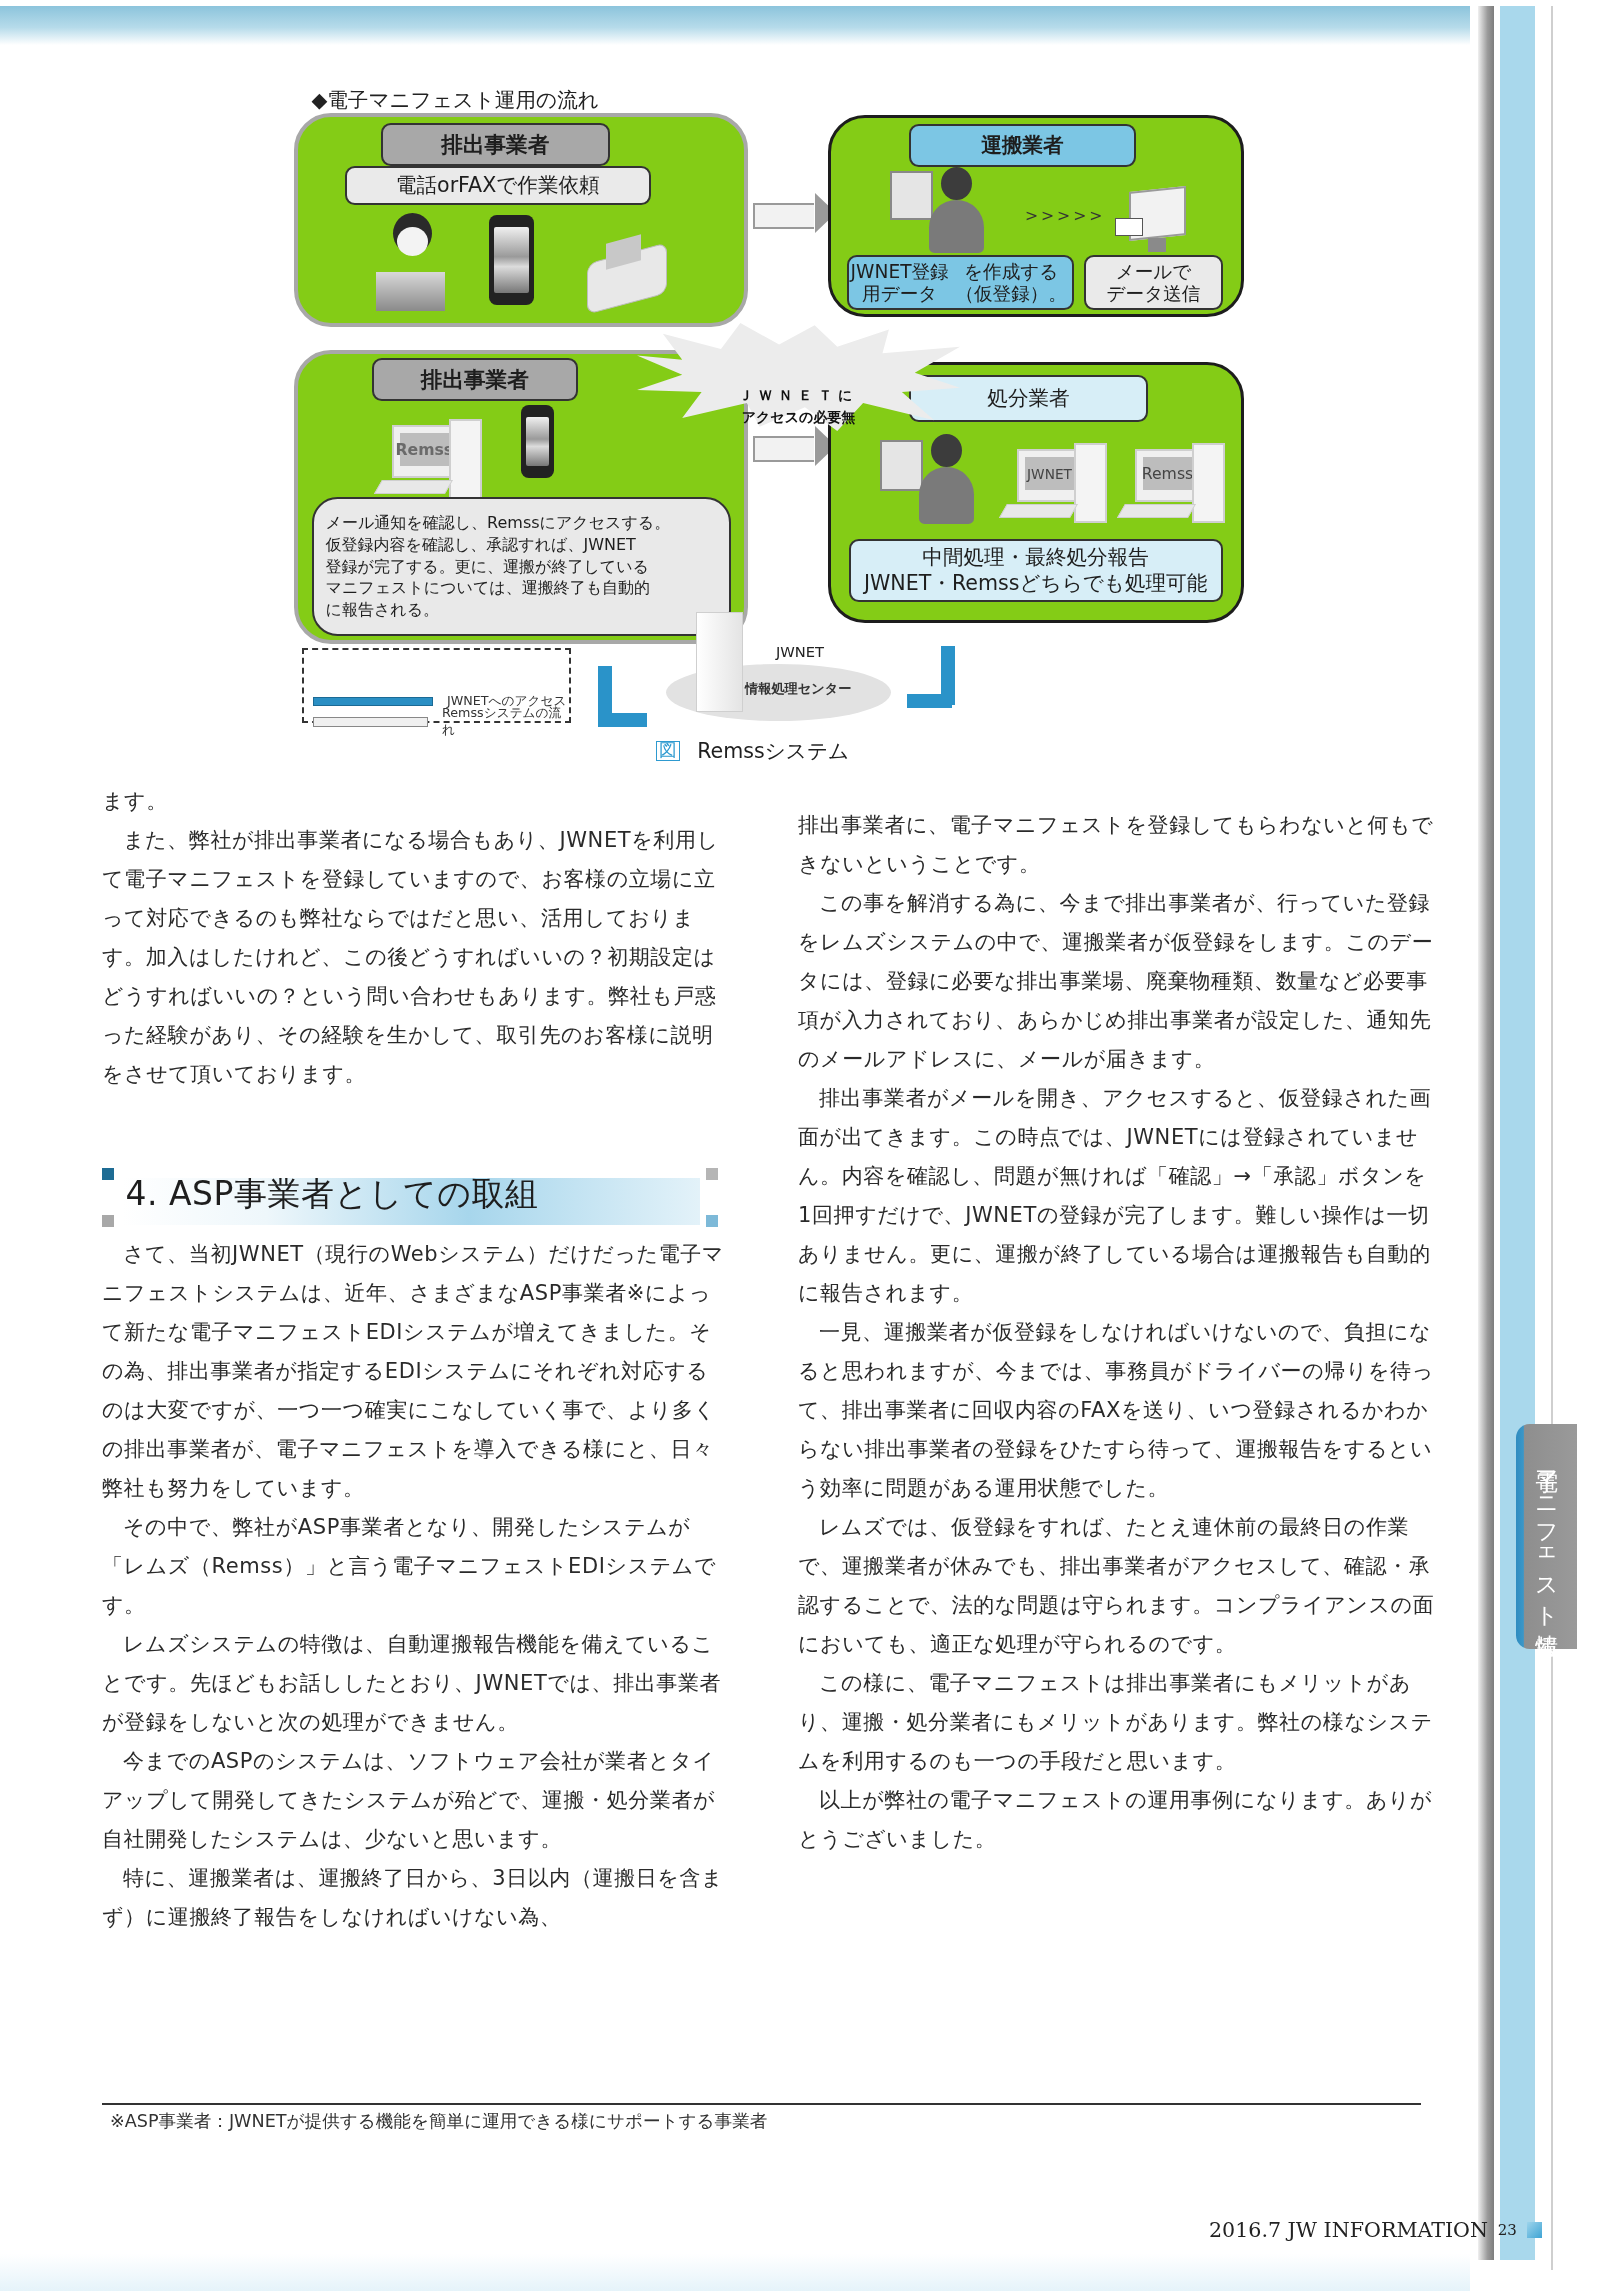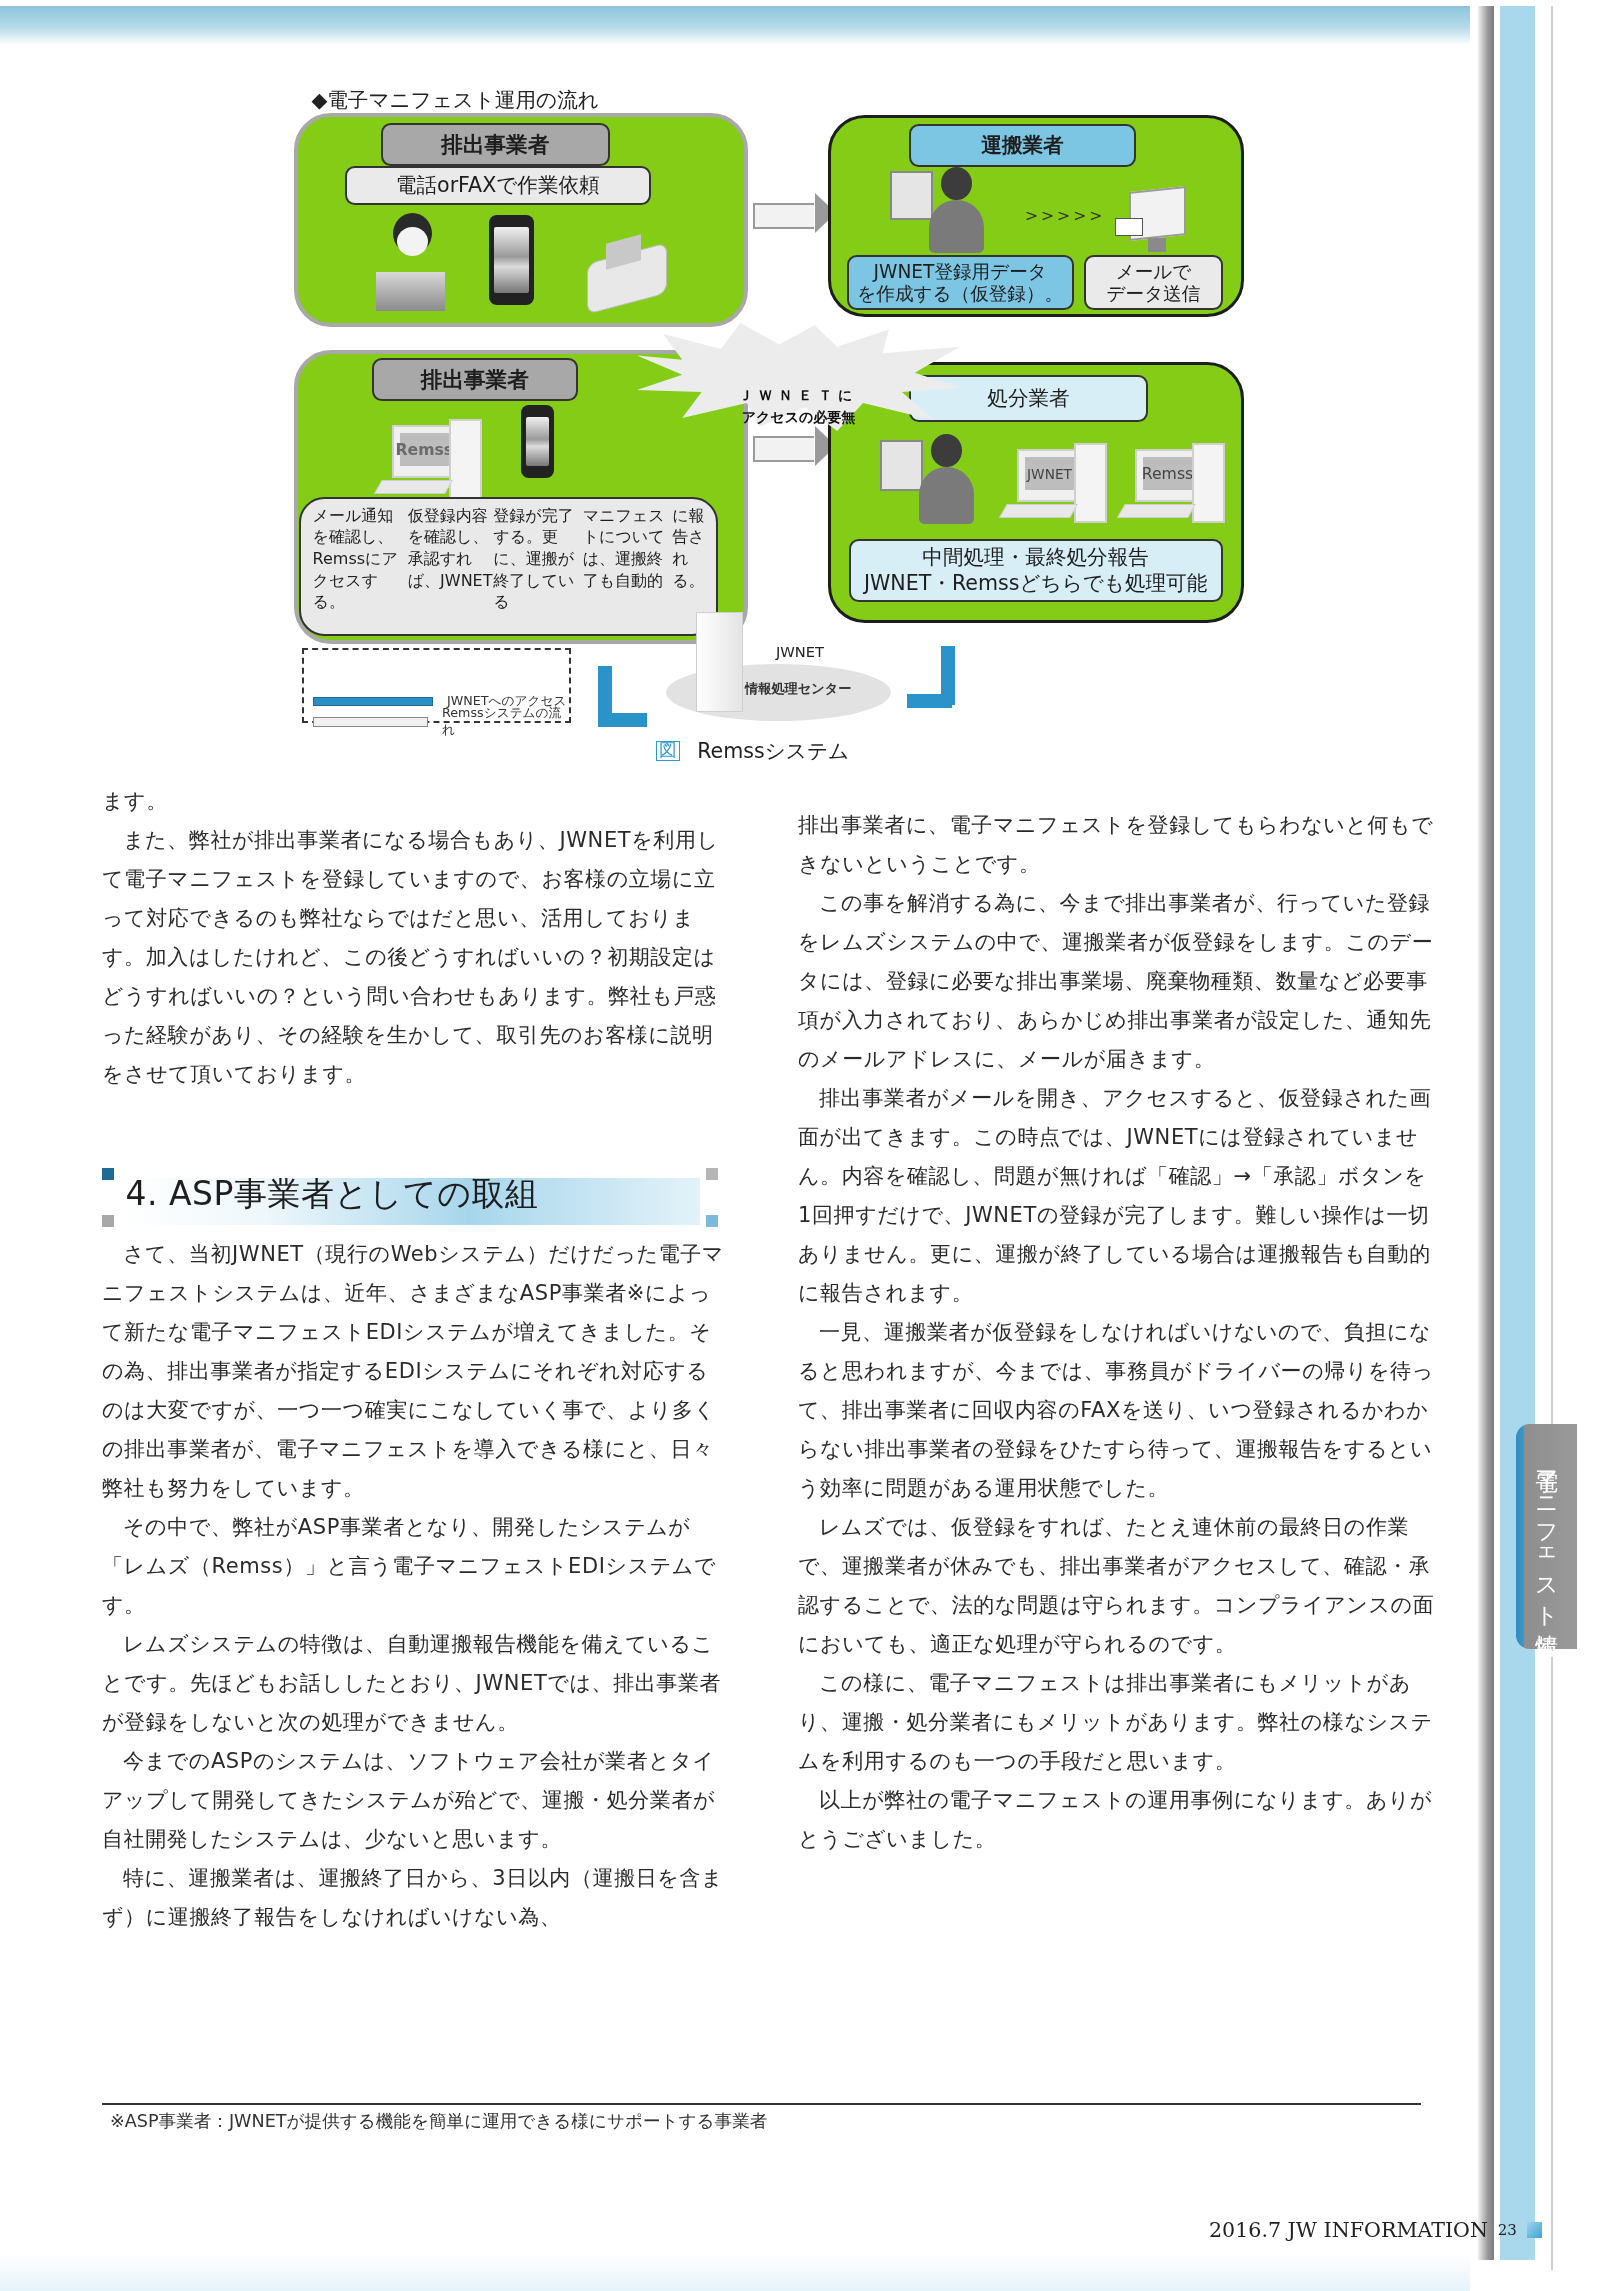--- a/index.html
+++ b/index.html
@@ -146,21 +146,21 @@
       <div style="position:absolute;left:0;top:3.9px;width:39px;height:45px;background:#e5e5e5;border:2px solid #888;"></div>
       <div style="position:absolute;left:51px;top:0;width:31px;height:33px;border-radius:50%;background:#3c3c3c;"></div>
       <div style="position:absolute;left:39px;top:33px;width:55px;height:53px;border-radius:29px 29px 5.9px 5.9px;background:#7a7a7a;"></div>
     </div>
     <div style="position:absolute;left:194px;top:88px;font-size:15.7px;letter-spacing:2.9px;color:#333;">&gt;&gt;&gt;&gt;&gt;</div>
     <div class="ico" style="left:284px;top:71px;width:69px;height:67px;">
       <div style="position:absolute;left:13.7px;top:0;width:53px;height:45px;background:#f2f2f2;border:2px solid #9a9a9a;transform:skewY(-6deg);"></div>
       <div style="position:absolute;left:0;top:29px;width:25.5px;height:15.7px;background:#fff;border:1px solid #555;"></div>
       <div style="position:absolute;left:33px;top:49px;width:17.6px;height:13.7px;background:#8a8a8a;"></div>
     </div>
-    <div class="label-box blue" style="left:15.7px;top:137px;width:223px;height:51px;font-weight:normal;font-size:18.6px;line-height:21.6px;flex-direction:column;">
+    <div class="label-box blue" style="left:15.7px;top:137px;width:223px;height:51px;font-weight:normal;font-size:18.6px;line-height:21.6px;flex-direction:row;">
       <span>JWNET登録用データ</span>
       <span>を作成する（仮登録）。</span>
     </div>
     <div class="label-box light" style="left:253px;top:137px;width:135px;height:51px;font-size:18.6px;line-height:21.6px;flex-direction:column;">
       <span>メールで</span>
       <span>データ送信</span>
     </div>
   </div>
 
   <div class="panel gray" style="left:9.8px;top:272px;width:446px;height:286px;">
@@ -168,21 +168,21 @@
     <div class="ico pc" style="left:94px;top:71px;width:88px;height:78px;">
       <div class="mon">
           <div class="in">Remss</div>
         </div>
       <div class="tower"></div>
         <div class="kb"></div>
     </div>
     <div class="ico phone" style="left:223px;top:51px;width:33px;height:73px;">
         <div class="scr"></div>
       </div>
-    <div class="label-box note" style="left:1px;top:143px;width:392px;height:123px;align-items:flex-start;justify-content:center;">
+    <div class="label-box note" style="left:14px;top:143px;width:392px;height:123px;flex-direction:column;align-items:flex-start;justify-content:center;text-align:center;">
       <span>メール通知を確認し、Remssにアクセスする。</span>
       <span>仮登録内容を確認し、承認すれば、JWNET</span>
       <span>登録が完了する。更に、運搬が終了している</span>
       <span>マニフェストについては、運搬終了も自動的</span>
       <span>に報告される。</span>
     </div>
   </div>
 
   <div class="panel black" style="left:544px;top:284px;width:410px;height:255px;">
     <div class="label-box paleblue" style="left:78px;top:9.8px;width:235px;height:43px;">処分業者</div>

